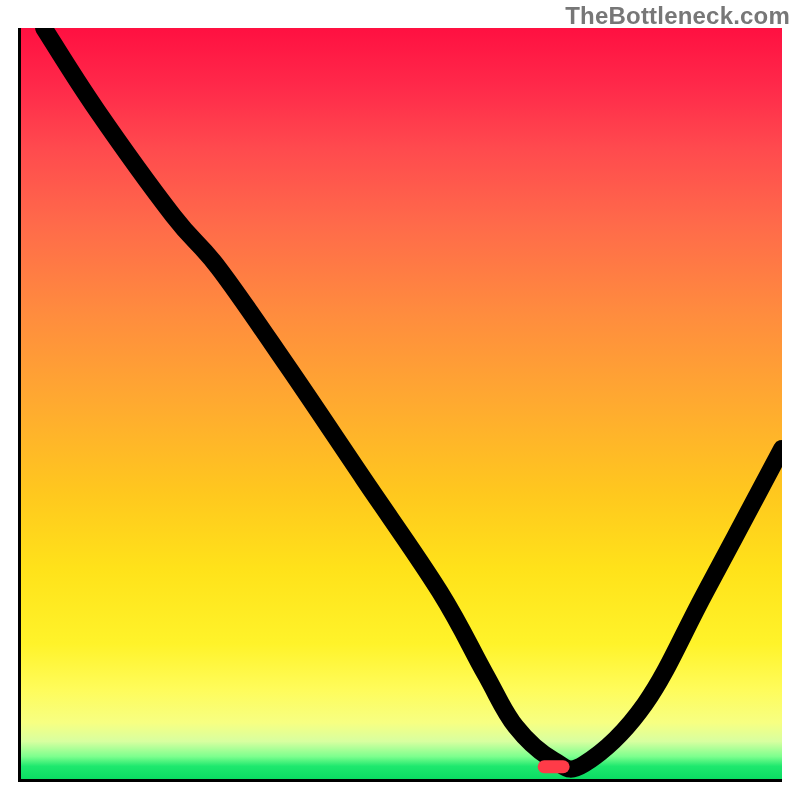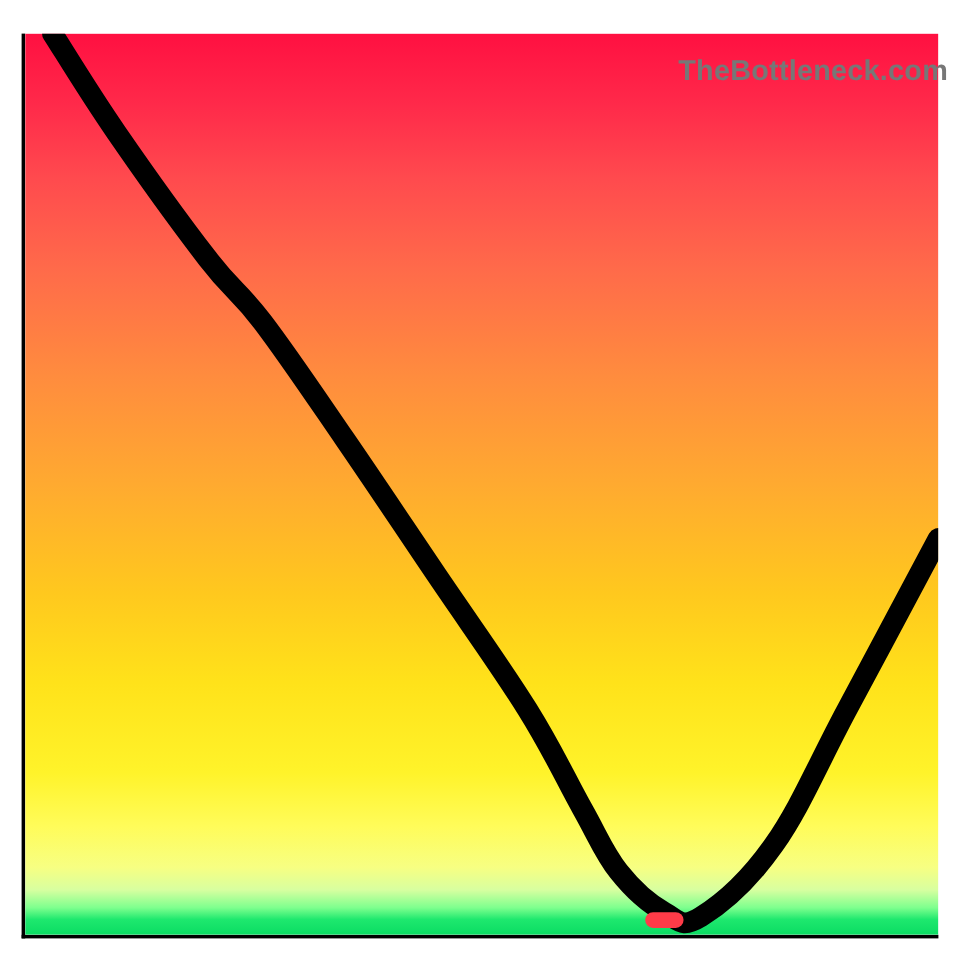--- a/index.html
+++ b/index.html
@@ -19,21 +19,20 @@
   
   .watermark {
     position: absolute;
     top: 2px;
     right: 10px;
     font-size: 24px;
     font-weight: 600;
     color: #777;
     letter-spacing: 0.2px;
     z-index: 30;
-    margin-top: 44px;
   }
   
   .plot {
     position: absolute;
     left: 18px;
     top: 28px;
     width: 764px;   
     height: 754px;  
     box-sizing: border-box;
     border-left: 3px solid #000;

